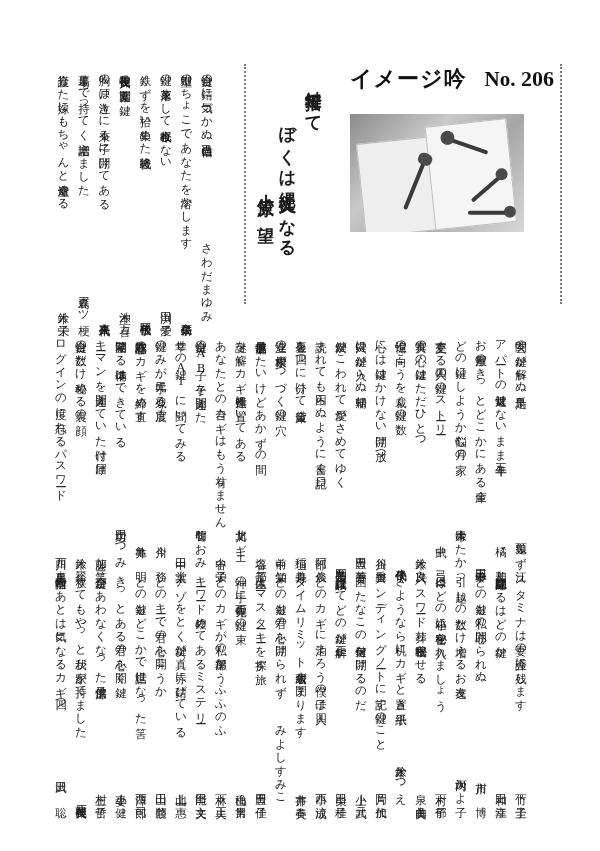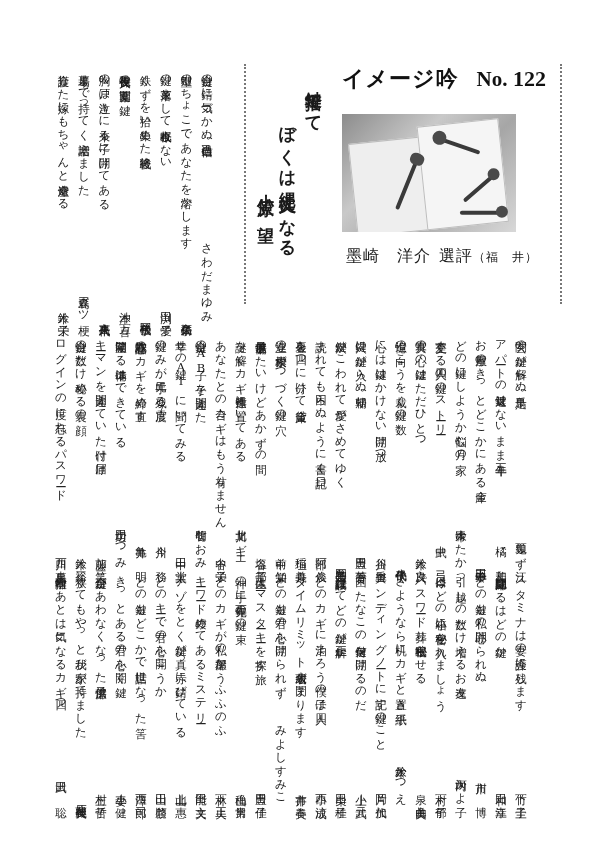--- a/index.html
+++ b/index.html
@@ -1,21 +1,21 @@
 <!DOCTYPE html>
 <html><head>
 <meta charset="utf-8">
 <style>
   html, body { margin: 0; padding: 0; background: #ffffff; }
   body { width: 600px; height: 851px; position: relative; overflow: hidden;
          font-family: "DejaVu Serif", "Liberation Serif", serif; color: #1a1a1a; }
   .page { position: absolute; left: 0; top: 0; width: 600px; height: 851px; }
 
   
-  .header { position: absolute; left: 330px; top: 64px; width: 224px; }
+  .header { position: absolute; left: 338px; top: 64px; width: 224px; }
   .title-row { display: flex; align-items: baseline; gap: 18px; padding-left: 12px; }
   .title { font-family: "DejaVu Sans", "Liberation Sans", sans-serif; font-weight: bold;
            font-size: 22px; letter-spacing: 1px; color: #111; }
   .issue { font-family: "Liberation Serif", serif; font-weight: bold; font-size: 22px; color: #111; }
   .issue small { font-size: 21px; }
   .photo { position: absolute; left: 12px; top: 50px; width: 174px; height: 118px;
            background: linear-gradient(135deg, #8c8c8c 0%, #c9c9c9 35%, #a6a6a6 60%, #d8d8d8 100%);
            overflow: hidden; }
   .book { position: absolute; left: 10px; top: 12px; width: 150px; height: 104px; transform: rotate(-6deg); }
   .book .leaf-l { position: absolute; left: 0; top: 10px; width: 70px; height: 92px; background: #eeeeee; border: 1px solid #bdbdbd; }
@@ -59,36 +59,32 @@
   .sec-bot .col { height: 230px; width: 20px; }
 </style>
 </head>
 <body>
 
 <div class="page">
 
   <div class="header">
     <div class="title-row">
       <span class="title">イメージ吟</span>
-      <span class="issue"><small>No.</small> <span>122</span></span>
+      <span class="issue"><small>No.</small> <span>206</span></span>
     </div>
     <div class="photo">
       <div class="book">
         <div class="leaf-l"></div>
         <div class="leaf-r"></div>
         <div class="key k1"></div>
         <div class="key k2"></div>
         <div class="key k3"></div>
         <div class="key k4"></div>
       </div>
     </div>
-    <div class="selector">
-      <span>墨崎　洋介</span>
-      <span class="role">選評</span><span class="pref">（福　井）</span>
-    </div>
   </div>
 
   <div class="dotted-rule"></div>
   <div class="dotted-rule mid"></div>
 
   <div class="vert featured-1">鍵捨てて</div>
   <div class="vert featured-2">ぼくは縄文人になる</div>
   <div class="vert featured-author">小笠原　望</div>
 
   <div class="section sec-top">

